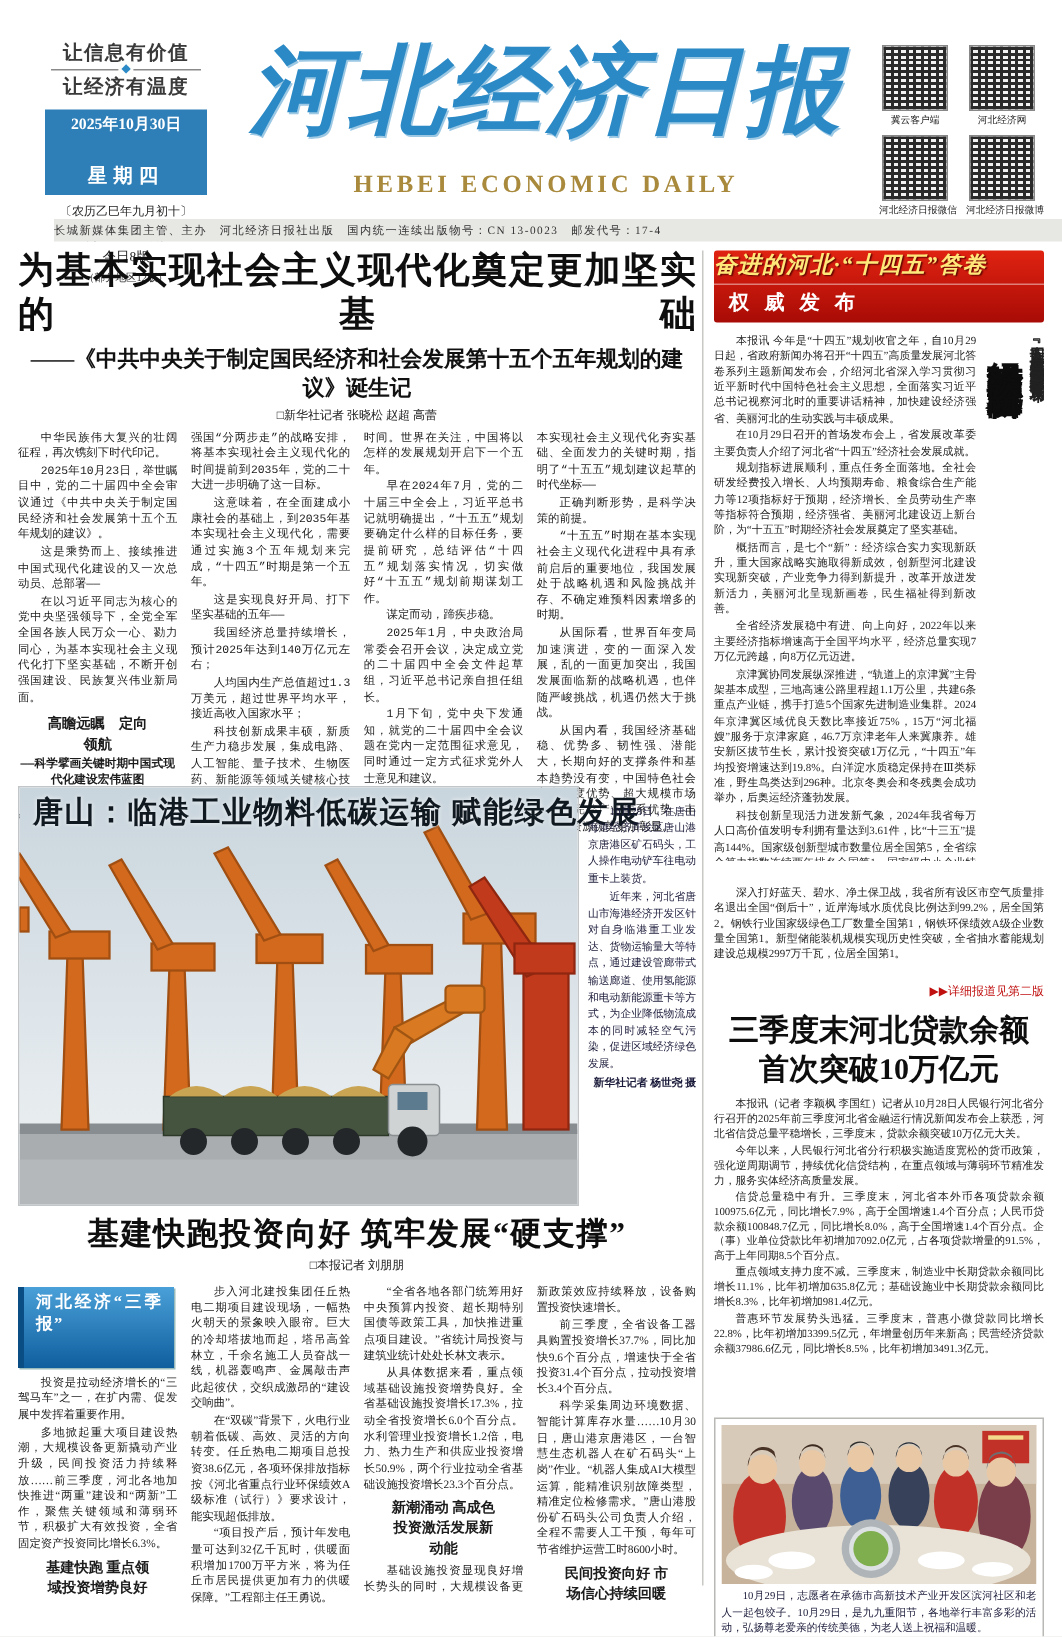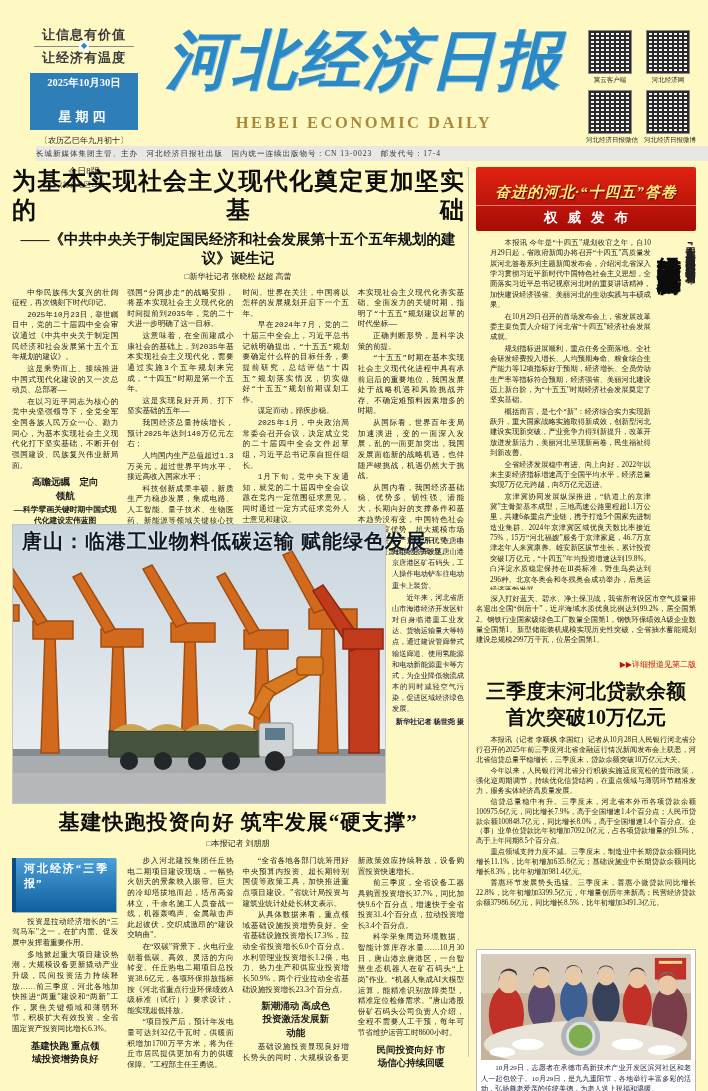--- a/index.html
+++ b/index.html
@@ -1,16 +1,16 @@
 <!DOCTYPE html>
 <html><head>
 <meta charset="utf-8">
 <style>
   html,body{margin:0;padding:0;background:#e9e9e7;}
-  .page{position:relative;width:708px;height:1091px;margin:0 auto;background:#fef9c3;
+  .page{position:relative;width:708px;height:1091px;margin:0 auto;background:#ffffff;
         font-family:"Liberation Serif","DejaVu Serif",serif;color:#1c1c1c;overflow:hidden;}
   
   .mast{position:absolute;top:0;left:0;width:708px;height:146px;}
   .mast-left{position:absolute;left:24px;top:26px;width:120px;text-align:center;}
   .slogan{font-size:13px;font-weight:800;color:#3a3a3a;letter-spacing:1px;}
   .slogan-div{position:relative;height:1px;background:#8a8a8a;margin:2px 10px;}
   .slogan-div span{position:absolute;left:50%;top:-5px;transform:translateX(-50%);
         color:#2b8ac6;font-size:8px;background:#fdfdfb;padding:0 2px;line-height:10px;}
   .date-box{margin:6px 6px 0 6px;background:#2e7fb8;color:#fff;padding:3px 0 4px;}
   .date-box .d1{font-size:10.5px;font-weight:700;}
@@ -59,33 +59,33 @@
   .infra-head{position:absolute;left:12px;top:808px;width:452px;text-align:center;}
   .infra-hl{font-size:21px;font-weight:900;letter-spacing:1px;color:#0e0e0e;white-space:nowrap;}
   .infra-by{font-size:8px;margin-top:2px;}
   .infra-body{position:absolute;left:12px;top:856px;width:452px;height:227px;}
   .tag-box{break-inside:avoid;margin:2px 2px 5px 0;padding:3px 8px 20px;text-indent:0;
         background:linear-gradient(180deg,#4aa0d8,#0f5e9e);color:#fff;font-size:11px;font-weight:800;
         letter-spacing:1px;border-left:4px solid #0a4d85;box-shadow:1px 1px 0 #9bb;}
   
   .vdiv{position:absolute;left:468px;top:167px;width:1px;height:890px;background:#c8c8c5;}
   .rcol{position:absolute;left:476px;top:167px;width:220px;}
-  .banner{background:linear-gradient(180deg,#e02311,#a80b06);border-radius:2px;text-align:center;
-        padding:16px 0 4px;}
+  .banner{background:linear-gradient(180deg,#e02311,#a80b06);border-radius:2px;
+        padding:0 0 4px;}
   .banner-t{font-size:15px;font-weight:900;font-style:italic;color:#ffe87a;letter-spacing:1px;
         text-shadow:1px 1px 1px #5e0500;}
   .banner-s{margin-top:3px;padding-top:3px;border-top:1px solid rgba(255,255,255,.45);
         color:#fff;font-size:13.5px;font-weight:800;letter-spacing:10px;text-indent:10px;}
-  .rc-top{display:flex;margin-top:7px;height:352px;overflow:hidden;margin-left:14px;}
+  .rc-top{display:flex;margin-top:7px;height:352px;overflow:hidden;}
   .rc-narrow{flex:1;font-size:7.3px;line-height:1.42;text-align:justify;overflow:hidden;}
   .vh-big{writing-mode:vertical-rl;font-size:24px;font-weight:900;line-height:1.05;
         letter-spacing:1px;margin-left:5px;color:#0d0d0d;height:352px;}
   .vh-small{writing-mode:vertical-rl;font-size:10px;font-weight:700;line-height:1.2;
         letter-spacing:1px;margin-left:3px;color:#222;height:352px;}
-  .rc-wide{margin-top:4px;font-size:7.3px;line-height:1.42;text-align:justify;height:64px;overflow:hidden;}
+  .rc-wide{margin-top:16px;font-size:7.3px;line-height:1.42;text-align:justify;height:64px;overflow:hidden;}
   .more-link{text-align:right;font-size:8px;font-weight:400;color:#c00f0f;margin-top:1px;}
   .loans-hl{margin-top:8px;text-align:center;font-size:20px;font-weight:900;line-height:1.3;color:#0d0d0d;}
   .loans-body{margin-top:6px;font-size:7.2px;line-height:1.38;text-align:justify;height:208px;overflow:hidden;}
   .rc-photo-frame{margin-top:5px;border:1px solid #b8b8b5;background:#fff;padding:4px;}
   .rc-photo{display:block;width:210px;height:106px;}
   .rc-cap{margin-top:3px;font-size:7.1px;line-height:1.5;text-align:justify;color:#1a1a3a;}
 </style>
 </head>
 <body>
 

